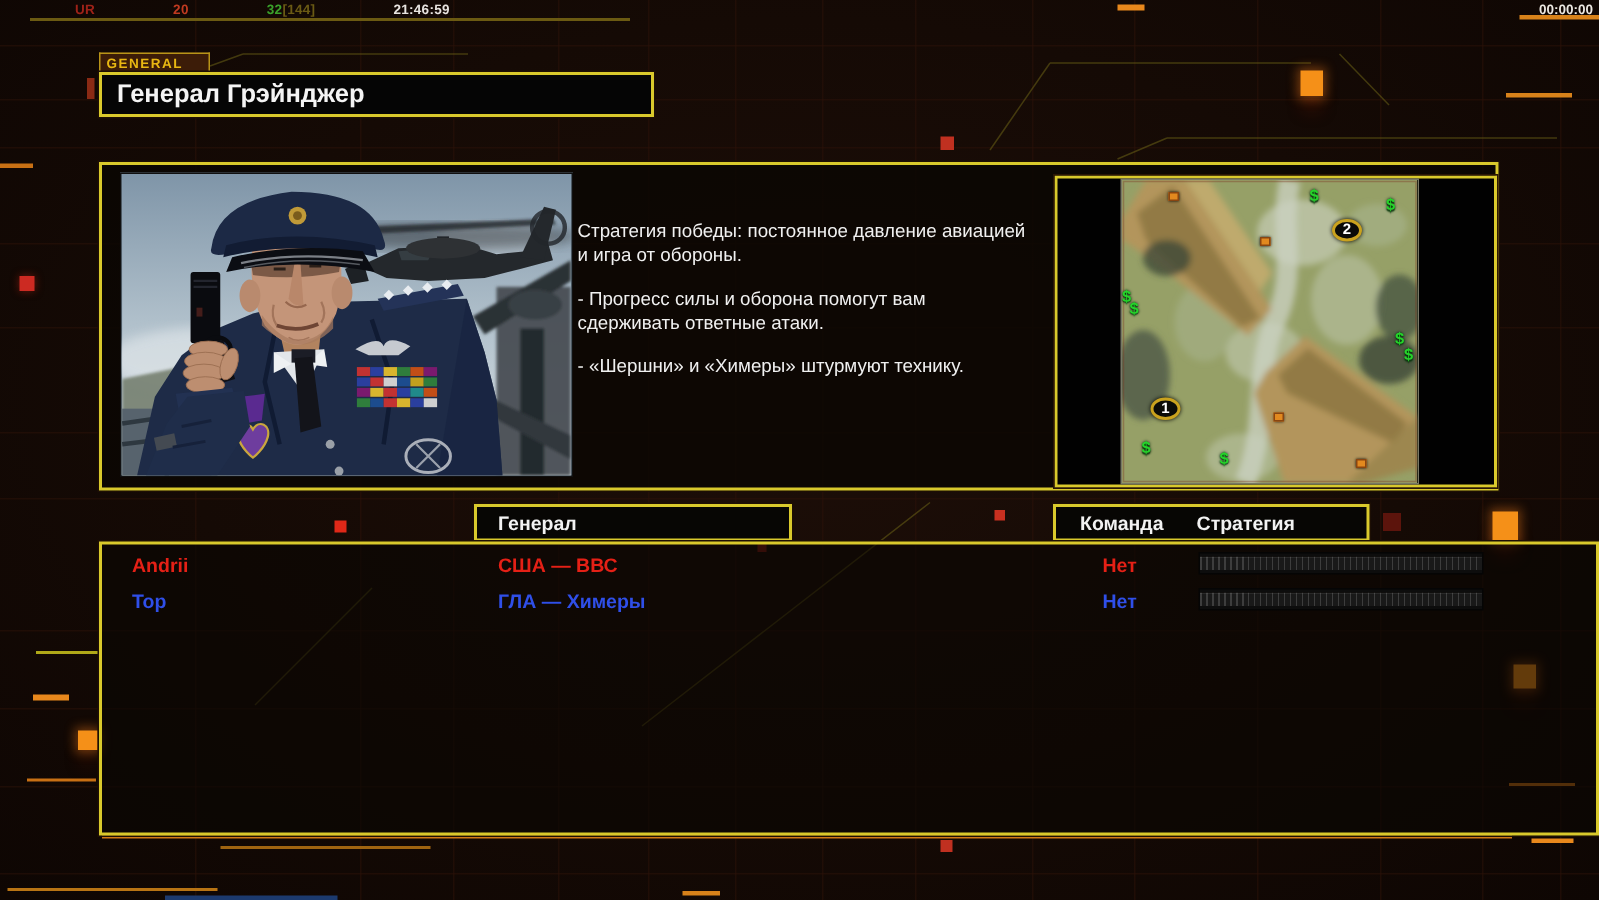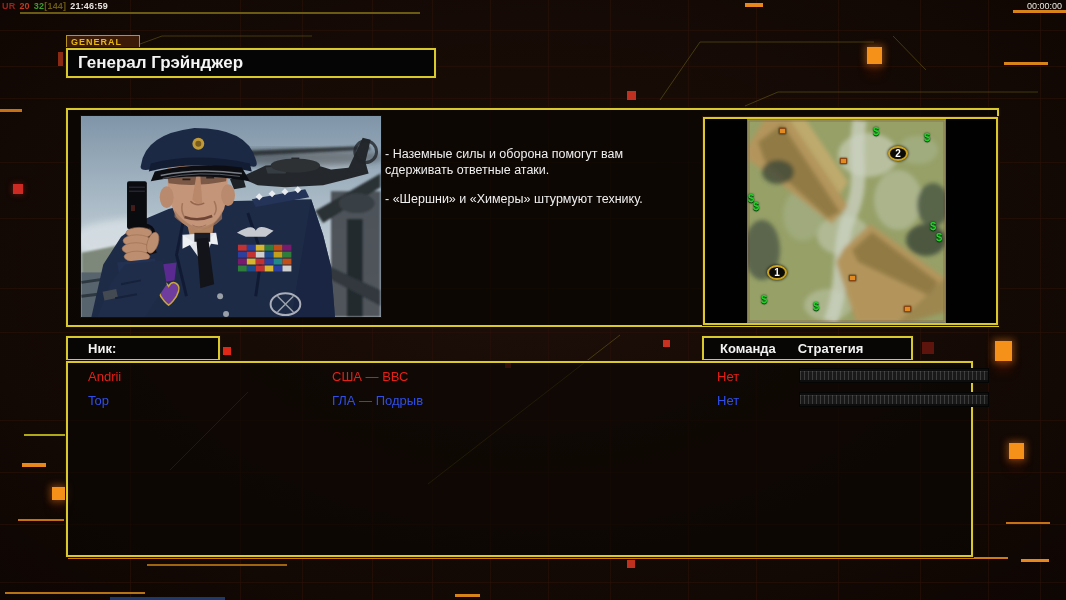--- a/index.html
+++ b/index.html
@@ -11,23 +11,23 @@
   }
   
   .vl{position:absolute;top:0;bottom:0;width:1px;background:#2b1309;opacity:.55;}
   .hl{position:absolute;left:0;right:0;height:1px;background:#2b1309;opacity:.55;}
   .bar{position:absolute;}
   .sq{position:absolute;}
   .sq.glow{box-shadow:0 0 7px 2px rgba(236,120,24,.45), 0 12px 12px -4px rgba(150,30,8,.55);}
   .decor-svg{position:absolute;left:0;top:0;pointer-events:none;}
   
   .hud-debug{position:absolute;left:2px;top:1px;font-size:9px;font-weight:bold;letter-spacing:.2px;}
-  .hud-debug span{margin-right:4px;}
+  .hud-debug span{margin-right:4px;margin-left:48px;}
   .hud-debug span.tight{margin-left:-4px;}
-  .match-timer{position:absolute;right:4px;top:1px;font-size:9px;font-weight:normal;color:#ece8e2;}
+  .match-timer{position:absolute;right:4px;top:1px;font-size:9px;font-weight:bold;color:#ece8e2;}
   
   .general-tab{
     position:absolute;left:66px;top:35px;width:74px;height:13px;
     background:#3c1c08;border:1px solid #b89418;border-bottom:none;
     color:#e9b712;font-size:9px;font-weight:bold;letter-spacing:1px;
     display:flex;align-items:center;padding-left:4px;
   }
   .title-box{
     position:absolute;left:66px;top:48px;width:370px;height:30px;
     background:#050505;border:2px solid #d9c92c;box-shadow:0 0 0 1px #1d0f04;
@@ -53,30 +53,30 @@
     text-shadow:0 1px 1px #06380a,0 0 2px #021;line-height:10px;}
   .sdot{position:absolute;width:7px;height:6px;background:#e2891f;border:1px solid #8a4510;box-shadow:0 0 2px #000;}
   
   .hdr-box{
     position:absolute;top:336px;height:25px;background:#070604;border:2px solid #d9c92c;box-shadow:0 0 0 1px #1d0f04;
     display:flex;align-items:center;color:#f2f2f2;font-size:13px;font-weight:bold;
   }
   .hdr-box .pad{margin-left:20px;}
   
   .lower-panel{
-    position:absolute;left:66px;top:361px;width:907px;height:196px;
-    background:rgba(9,6,3,.62);border:2px solid #d9c92c;box-shadow:0 0 0 1px #1d0f04;
+    position:absolute;left:66px;top:361px;width:1000px;height:196px;
+    background:rgba(9,6,3,.62);border:2px solid #d9c92c;box-shadow:0 0 0 1px #1d0f04;font-weight:bold;
   }
   .player-row{position:absolute;left:0;right:0;height:20px;font-size:13px;}
   .player-row .cell{position:absolute;top:2px;}
   .row-red{color:var(--player-red,#e52016);}
   .row-blue{color:var(--player-blue,#2f4fe8);}
   .cell.name{left:20px;}
   .cell.faction{left:264px;}
-  .cell.team{left:649px;}
+  .cell.team{left:667px;}
   .progress-bar{
     position:absolute;left:732px;top:2px;width:188px;height:13px;
     background:repeating-linear-gradient(90deg,#3d3d3d 0 1px,#191919 1px 4px);
     border-top:2px solid #0d0d0d;border-bottom:2px solid #0d0d0d;
     box-shadow:inset 0 1px 0 rgba(255,255,255,.07),0 0 0 1px #050505;
   }
   .footer-res{
     position:absolute;left:0;top:551px;width:100%;text-align:center;
     font-family:"Liberation Serif", serif;font-size:25px;color:#f5f5f5;
   }
@@ -290,21 +290,23 @@
         <ellipse cx="56" cy="142" rx="13" ry="5.5" fill="#bd8e70" stroke="#9a6d50" stroke-width="0.6"></ellipse>
         <ellipse cx="72" cy="128" rx="5.5" ry="11" fill="#bd8e70" stroke="#9a6d50" stroke-width="0.6" transform="rotate(18 72 128)"></ellipse>
         <polygon points="36,148 74,144 80,164 40,170" fill="#223152"></polygon>
         <polygon points="16,203 30,168 44,150 82,146 86,170 64,203" fill="#1f2d4a"></polygon>
         <rect x="22" y="176" width="14" height="9" fill="#444a52" transform="rotate(-12 29 180)"></rect>
         <path d="M40,170 L60,166 M34,184 L56,180" stroke="#16213a" stroke-width="2" fill="none"></path>
       </g>
     </svg>
 
     <div class="briefing">
-      <p>- Наземные силы и оборона помогут вам
+      <p>Стратегия победы: постоянное давление авиацией
+ и игра от обороны.</p>
+      <p>- Прогресс силы и оборона помогут вам
  сдерживать ответные атаки.</p>
       <p>- «Шершни» и «Химеры» штурмуют технику.</p>
     </div>
 
     <div class="minimap">
       <div class="map-img">
         <svg width="197" height="202" viewBox="0 0 197 202">
           <defs>
               <filter id="mblur">
                 <feGaussianBlur stdDeviation="2.2"></feGaussianBlur>
@@ -348,36 +350,36 @@
         <span class="money" style="left:13px;top:174px">$</span>
         <span class="money" style="left:65px;top:181px">$</span>
         <div class="sdot" style="left:31px;top:8px"></div>
         <div class="sdot" style="left:92px;top:38px"></div>
         <div class="sdot" style="left:101px;top:155px"></div>
         <div class="sdot" style="left:156px;top:186px"></div>
       </div>
     </div>
   </div>
 
-  <div class="hdr-box" style="left:66px;width:154px">
-    <span class="pad">Ник:</span>
+  <div class="hdr-box" style="left:316px;width:212px">
+    <span style="margin-left:14px">Генерал</span>
   </div>
   <div class="hdr-box" style="left:702px;width:211px">
     <span style="margin-left:16px">Команда</span>
     <span style="margin-left:22px">Стратегия</span>
   </div>
 
   <div class="lower-panel">
     <div class="player-row row-red" style="top:4px">
       <span class="cell name">Andrii</span>
       <span class="cell faction">США — ВВС</span>
       <span class="cell team">Нет</span>
       <div class="progress-bar"></div>
     </div>
     <div class="player-row row-blue" style="top:28px">
       <span class="cell name">Top</span>
-      <span class="cell faction">ГЛА — Подрыв</span>
+      <span class="cell faction">ГЛА — Химеры</span>
       <span class="cell team">Нет</span>
       <div class="progress-bar"></div>
     </div>
   </div>
 
 </div>
 
 </body></html>

